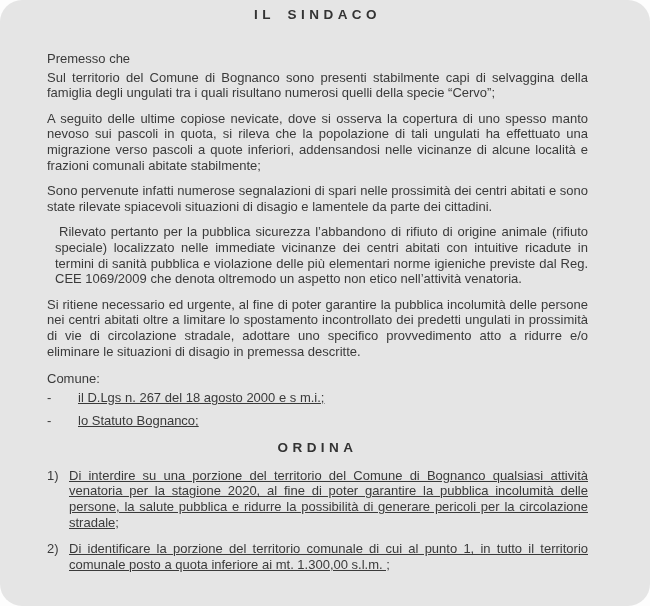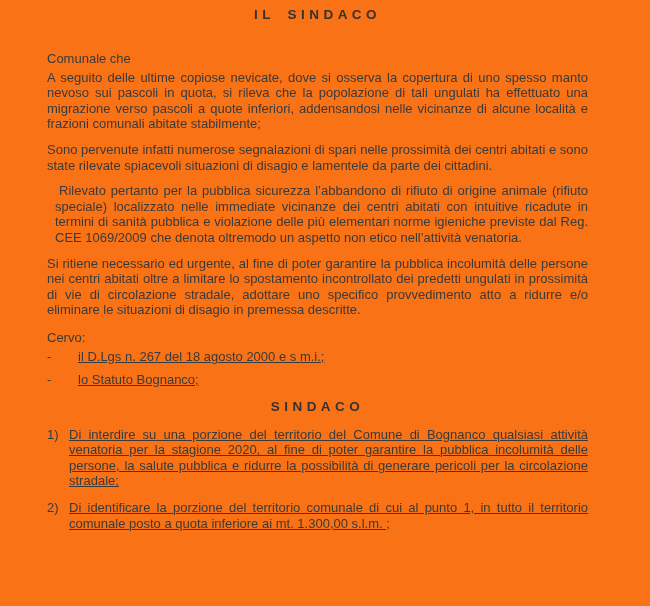--- a/index.html
+++ b/index.html
@@ -4,26 +4,27 @@
 <style>
   html, body {
     margin: 0;
     padding: 0;
     background: #fdfdfd;
   }
   .page {
     position: relative;
     width: 650px;
     height: 606px;
-    background: #f97316;
+    background: #e5e5e5;
     font-family: "Liberation Sans", sans-serif;
     color: #3a3a3a;
     overflow: hidden;
     box-sizing: border-box;
     padding: 5px 62px 0 47px;
+    border-radius: 22px;
   }
   .doc-heading {
     text-align: center;
     font-weight: bold;
     font-size: 13.5px;
     letter-spacing: 0.33em;
     word-spacing: 0.35em;
     color: #333333;
   }
   .heading-title    { margin: 2px 0 29px 0; }
@@ -61,45 +62,46 @@
   .visti-block { margin-top: 12px; }
   .ordina-item { margin-bottom: 11px; }
 </style>
 </head>
 <body>
 
 <div class="page">
 
   <div class="doc-heading heading-title">IL SINDACO</div>
 
-  <p class="premise-label">Comunale che</p>
+  <p class="premise-label">Premesso che</p>
 
+  <p class="doc-par">Sul territorio del Comune di Bognanco sono presenti stabilmente capi di selvaggina della famiglia degli ungulati tra i quali risultano numerosi quelli della specie “Cervo”;</p>
 
   <p class="doc-par">A seguito delle ultime copiose nevicate, dove si osserva la copertura di uno spesso manto nevoso sui pascoli in quota, si rileva che la popolazione di tali ungulati ha effettuato una migrazione verso pascoli a quote inferiori, addensandosi nelle vicinanze di alcune località e frazioni comunali abitate stabilmente;</p>
 
   <p class="doc-par">Sono pervenute infatti numerose segnalazioni di spari nelle prossimità dei centri abitati e sono state rilevate spiacevoli situazioni di disagio e lamentele da parte dei cittadini.</p>
 
   <p class="doc-par indent-sm">Rilevato pertanto per la pubblica sicurezza l’abbandono di rifiuto di origine animale (rifiuto speciale) localizzato nelle immediate vicinanze dei centri abitati con intuitive ricadute in termini di sanità pubblica e violazione delle più elementari norme igieniche previste dal Reg. CEE 1069/2009 che denota oltremodo un aspetto non etico nell’attività venatoria.</p>
 
   <p class="doc-par">Si ritiene necessario ed urgente, al fine di poter garantire la pubblica incolumità delle persone nei centri abitati oltre a limitare lo spostamento incontrollato dei predetti ungulati in prossimità di vie di circolazione stradale, adottare uno specifico provvedimento atto a ridurre e/o eliminare le situazioni di disagio in premessa descritte.</p>
 
-  <p class="premise-label visti-block">Cervo:</p>
+  <p class="premise-label visti-block">Comune:</p>
 
   <div class="doc-list">
     <div class="doc-list-item">
       <span class="marker-dash">-</span>
       <span class="item-text">il D.Lgs n. 267 del 18 agosto 2000 e s m.i.;</span>
     </div>
     <div class="doc-list-item">
       <span class="marker-dash">-</span>
       <span class="item-text">lo Statuto Bognanco;</span>
     </div>
   </div>
 
-  <div class="doc-heading heading-ordina">SINDACO</div>
+  <div class="doc-heading heading-ordina">ORDINA</div>
 
   <div class="doc-list">
     <div class="doc-list-item ordina-item">
       <span class="marker-num">1)</span>
       <span class="item-text">Di interdire su una porzione del territorio del Comune di Bognanco qualsiasi attività venatoria per la stagione 2020, al fine di poter garantire la pubblica incolumità delle persone, la salute pubblica e ridurre la possibilità di generare pericoli per la circolazione stradale;</span>
     </div>
     <div class="doc-list-item ordina-item">
       <span class="marker-num">2)</span>
       <span class="item-text">Di identificare la porzione del territorio comunale di cui al punto 1, in tutto il territorio comunale posto a quota inferiore ai mt. 1.300,00 s.l.m. ;</span>
     </div>

